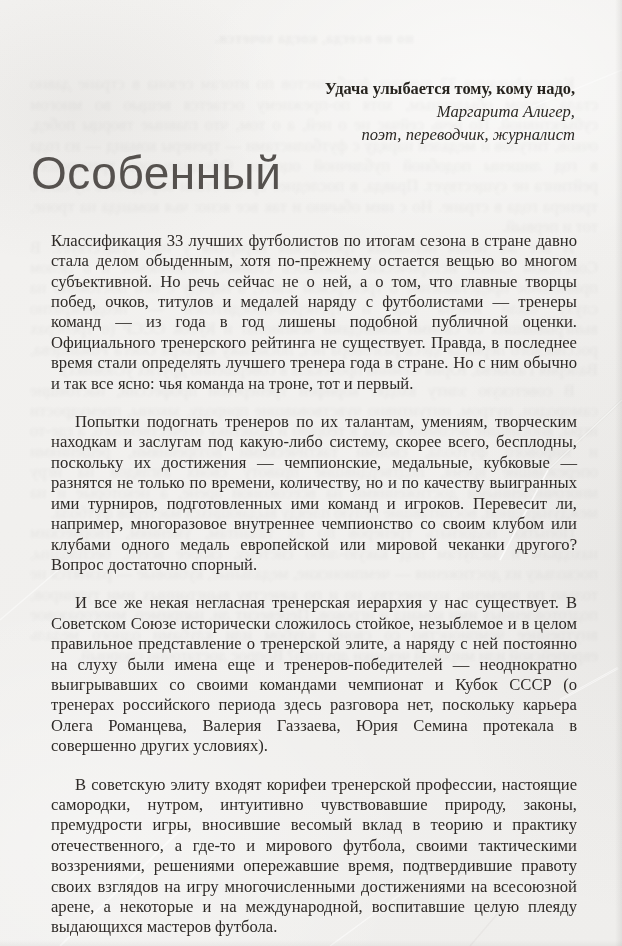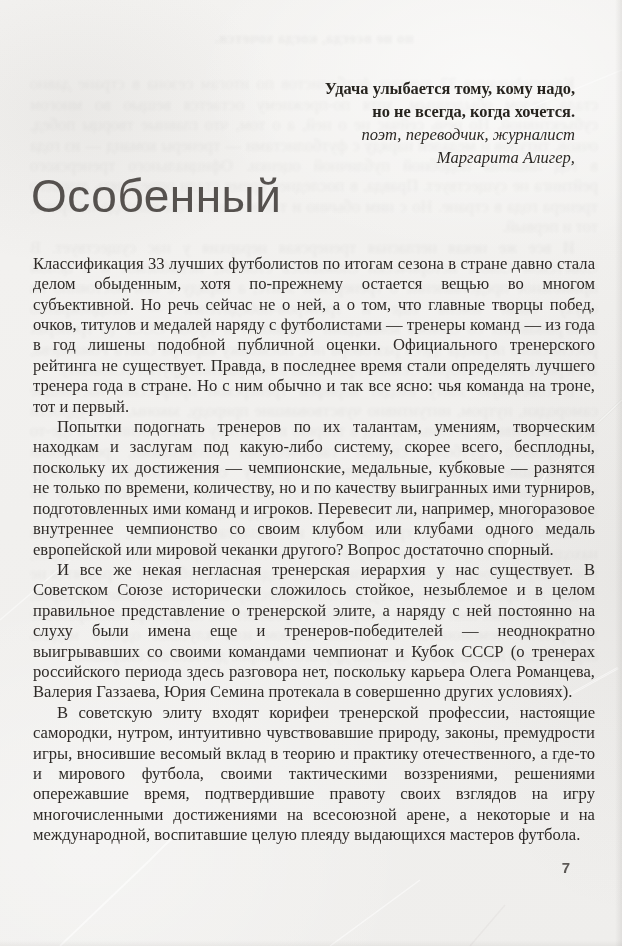--- a/index.html
+++ b/index.html
@@ -86,21 +86,21 @@
     margin: 0 0 32px -2px;
   }
   .body-text {
     color: #2e2a27;
     font-size: 16.6px;
     line-height: 20.4px;
     text-align: justify;
     hyphens: auto;
     -webkit-hyphens: auto;
   }
-  .body-text p { margin: 0; text-indent: 1.45em; }
+  .body-text p { margin: 18px; text-indent: 1.45em; }
   .body-text p.first { text-indent: 0; }
   .body-text p.continues { text-align-last: justify; }
   .folio {
     text-align: right;
     margin: 13px 25px 0 0;
     font-family: "Liberation Sans", "DejaVu Sans", sans-serif;
     font-weight: bold;
     font-size: 15px;
     color: #5c5855;
   }
@@ -130,23 +130,22 @@
     <path d="M 500 120 L 622 70" stroke="rgba(255,255,255,0.4)" stroke-width="1.4" fill="none"></path>
   </svg>
 
   <div class="edge-right"></div>
   <div class="edge-bottom"></div>
 
   <div class="content">
 
     <div class="epigraph">
       <div class="quote">Удача улыбается тому, кому надо,</div>
-      <div class="quote">но не всегда, когда хочется.</div>
+      <div class="attribution">Маргарита Алигер,</div>
       <div class="attribution">поэт, переводчик, журналист</div>
-      <div class="attribution">Маргарита Алигер,</div>
     </div>
 
     <h1 class="chapter-title">Особенный</h1>
 
     <div class="body-text">
       <p class="first">Классификация 33 лучших футболистов по итогам сезона в стране давно стала делом обыденным, хотя по-прежнему остается вещью во многом субъективной. Но речь сейчас не о ней, а о том, что главные творцы побед, очков, титулов и медалей наряду с футболистами — тренеры команд — из года в год лишены подобной публичной оценки. Официального тренерского рейтинга не существует. Правда, в последнее время стали определять лучшего тренера года в стране. Но с ним обычно и так все ясно: чья команда на троне, тот и первый.</p>
       <p>Попытки подогнать тренеров по их талантам, умениям, творческим находкам и заслугам под какую-либо систему, скорее всего, бесплодны, поскольку их достижения — чемпионские, медальные, кубковые — разнятся не только по времени, количеству, но и по качеству выигранных ими турниров, подготовленных ими команд и игроков. Перевесит ли, например, многоразовое внутреннее чемпионство со своим клубом или клубами одного медаль европейской или мировой чеканки другого? Вопрос достаточно спорный.</p>
       <p>И все же некая негласная тренерская иерархия у нас существует. В Советском Союзе исторически сложилось стойкое, незыблемое и в целом правильное представление о тренерской элите, а наряду с ней постоянно на слуху были имена еще и тренеров-победителей — неоднократно выигрывавших со своими командами чемпионат и Кубок СССР (о тренерах российского периода здесь разговора нет, поскольку карьера Олега Романцева, Валерия Газзаева, Юрия Семина протекала в совершенно других условиях).</p>
       <p>В советскую элиту входят корифеи тренерской профессии, настоящие самородки, нутром, интуитивно чувствовавшие природу, законы, премудрости игры, вносившие весомый вклад в теорию и практику отечественного, а где-то и мирового футбола, своими тактическими воззрениями, решениями опережавшие время, подтвердившие правоту своих взглядов на игру многочисленными достижениями на всесоюзной арене, а некоторые и на международной, воспитавшие целую плеяду выдающихся мастеров футбола.</p>
     </div>

